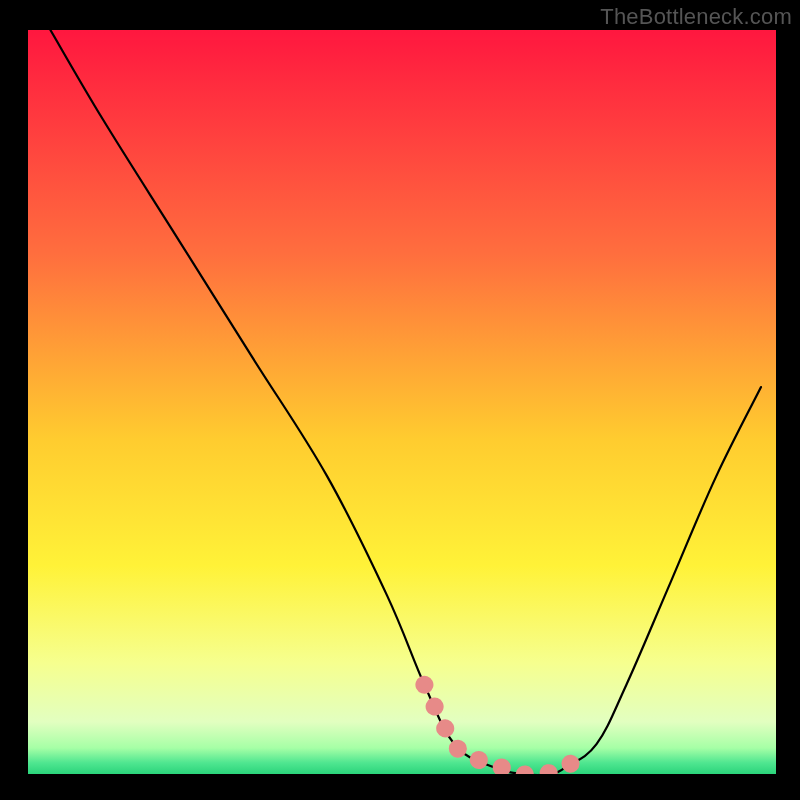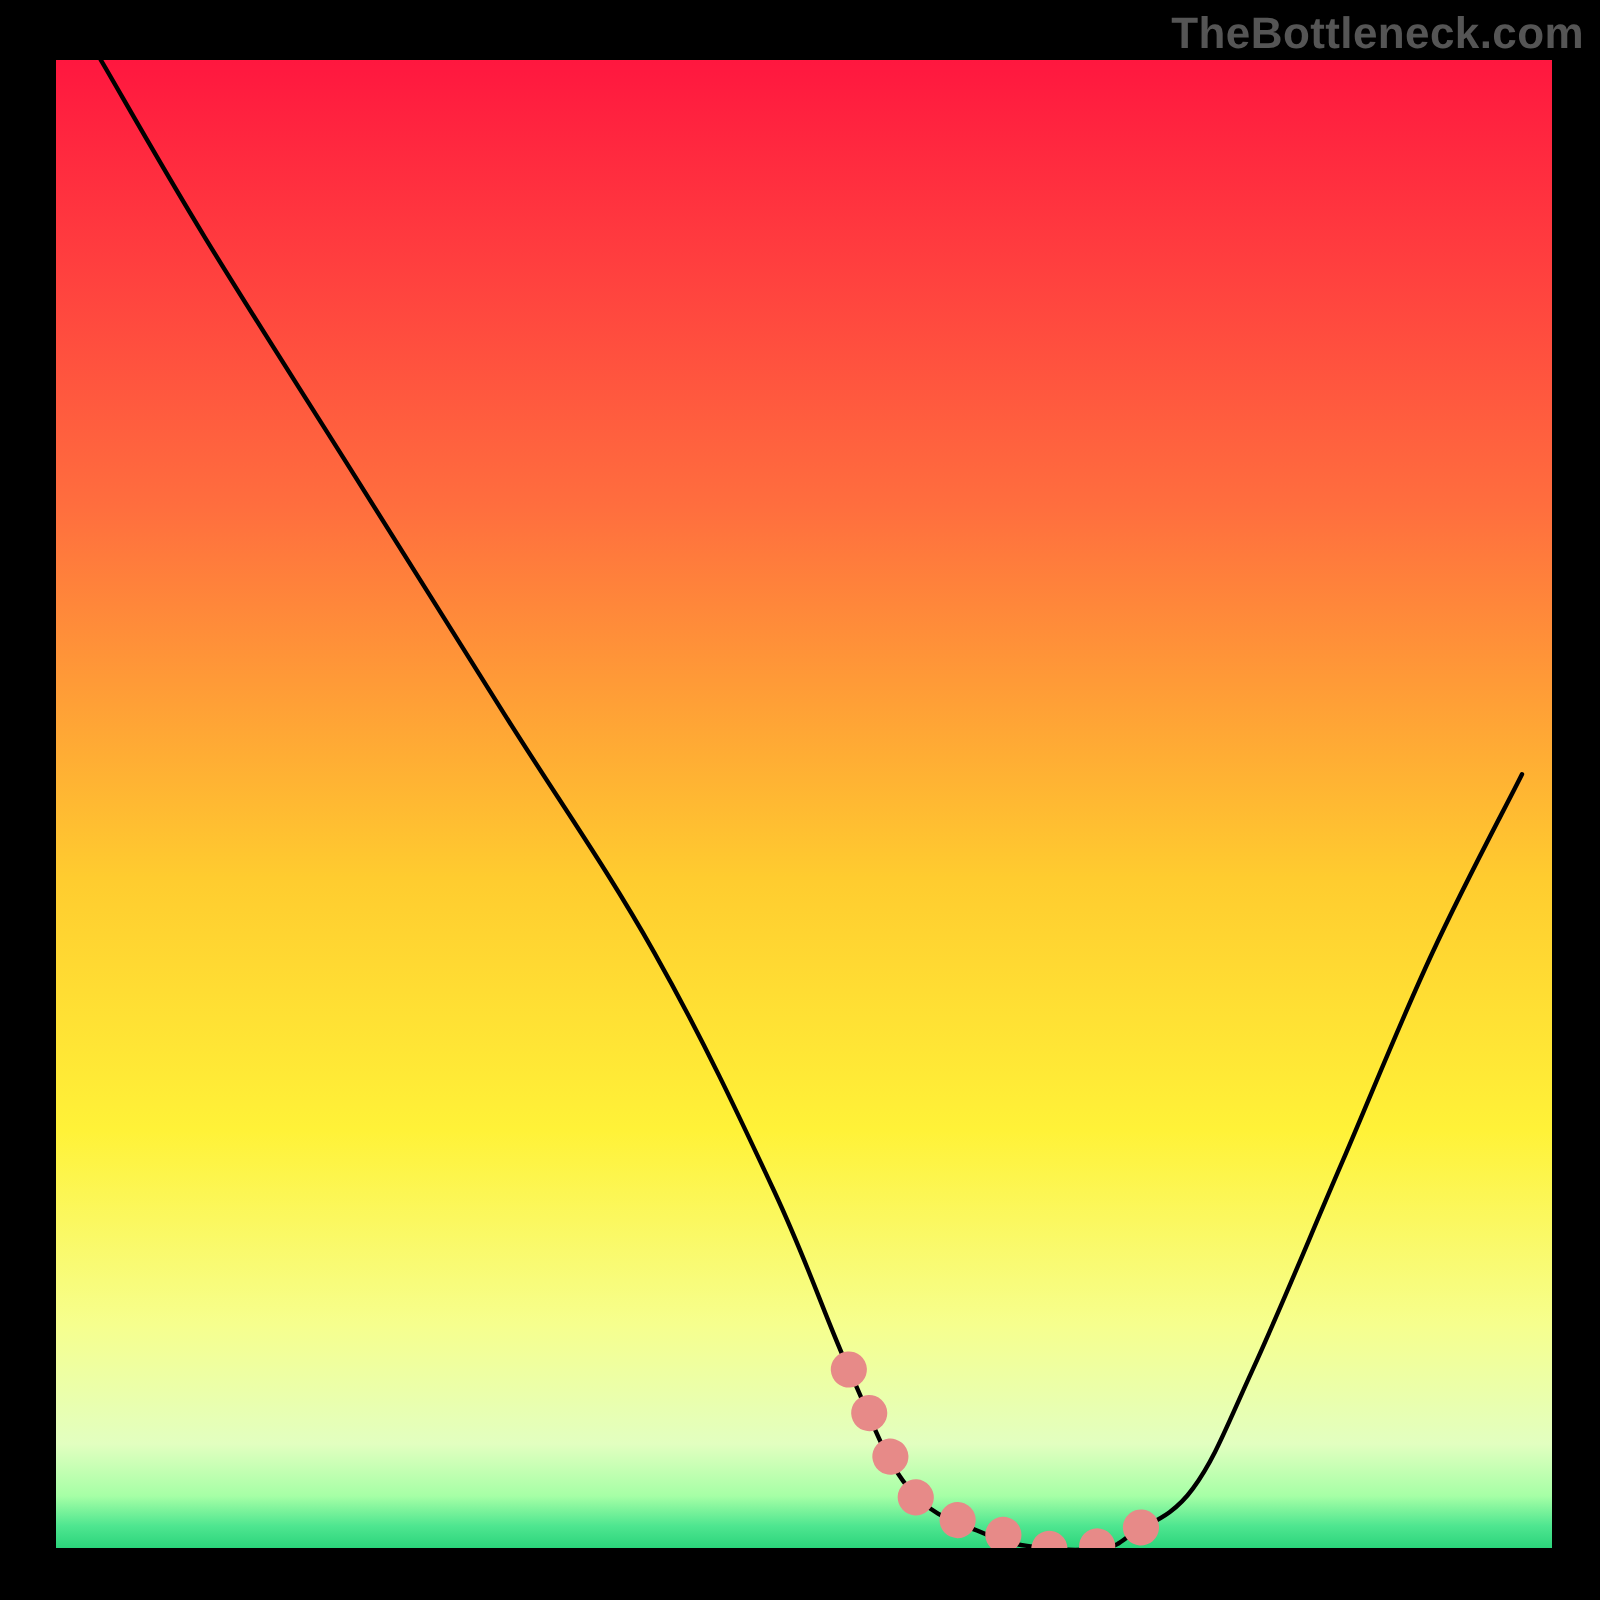--- a/index.html
+++ b/index.html
@@ -19,21 +19,20 @@
     height: 800px;
   }
   .watermark {
     position: absolute;
     top: 4px;
     right: 8px;
     color: #555;
     font-size: 22px;
     letter-spacing: 0.2px;
     z-index: 50;
-    font-weight: bold;
   }
   svg {
     position: absolute;
     left: 0;
     top: 0;
     width: 800px;
     height: 800px;
   }
   .curve {
     fill: none;

